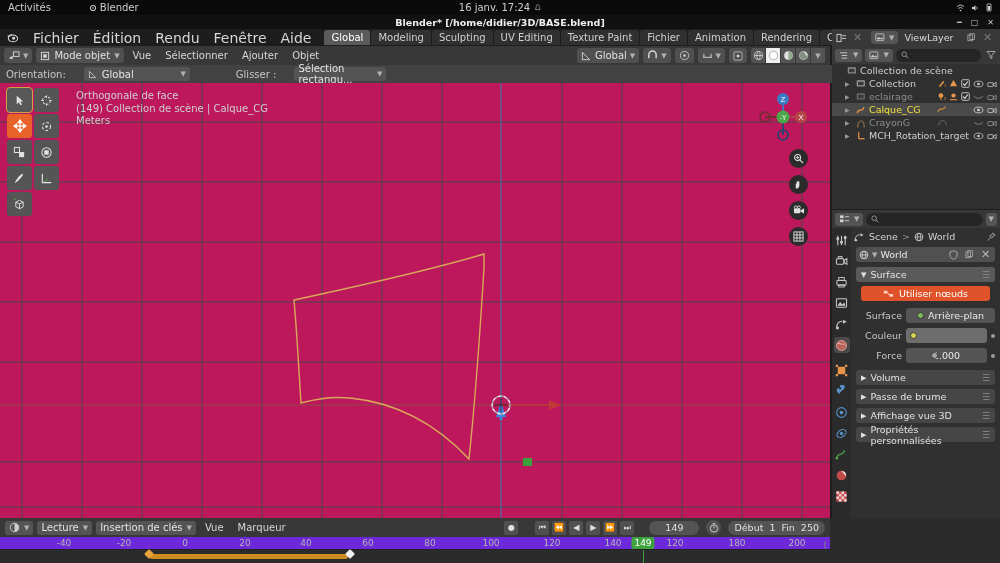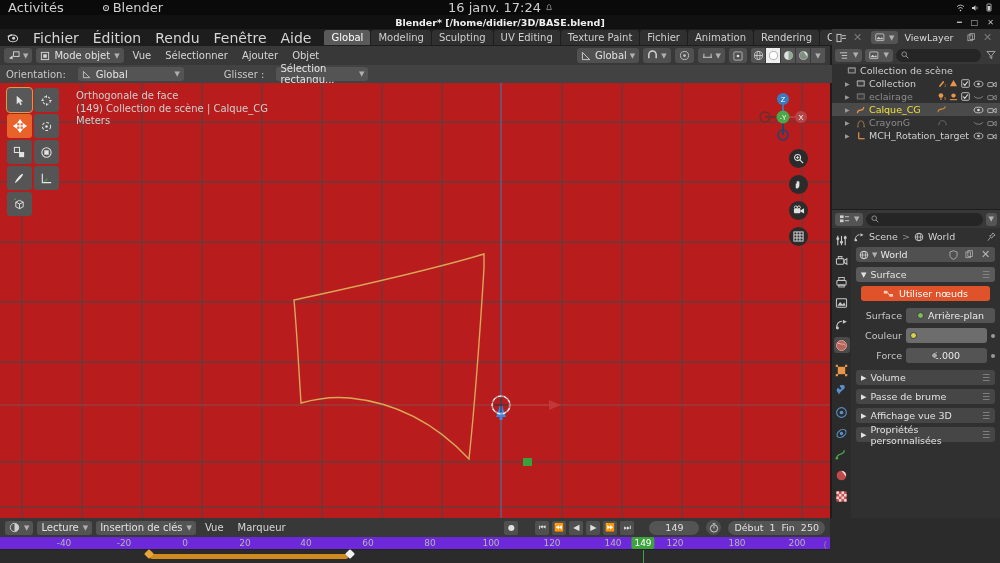--- a/index.html
+++ b/index.html
@@ -10,21 +10,21 @@
     font-size: 11px;
     color: #e0e0e0;
     overflow: hidden;
   }
   #app { position: relative; width: 1000px; height: 563px; }
 
   
   .gnome-bar {
     position: absolute; top: 0; left: 0; width: 1000px; height: 15px;
     background: #0a0a0a; color: #cfcfcf;
-    font-size: 13px; display: flex; align-items: center;
+    font-size: 10px; display: flex; align-items: center;
   }
   .gnome-activities { margin-left: 8px; }
   .gnome-app { margin-left: 38px; display: flex; align-items: center; gap: 3px; }
   .gnome-clock { position: absolute; left: 50%; transform: translateX(-50%); display:flex; gap:5px; align-items:center;}
   .gnome-tray { position: absolute; right: 8px; display: flex; gap: 6px; align-items:center; }
 
   
   .win-title {
     position: absolute; top: 15px; left: 0; width: 1000px; height: 14px;
     background: #111111; color: #f0f0f0;
@@ -69,33 +69,33 @@
   .mode-select { background:#505050; border-radius:3px; height:15px; display:flex; align-items:center; gap:4px; padding:0 4px; font-size:10px;}
   .caret { font-size: 7px; color:#b0b0b0; }
   .hdr-menu { font-size:10px; color:#d6d6d6; padding: 0 5px;}
   .shade-group { display:flex; border-radius:3px; overflow:hidden; }
   .shade-btn { width:15px; height:15px; background:#545454; display:flex; align-items:center; justify-content:center; border-right:1px solid #3a3a3a;}
   .shade-btn.on { background:#f0f0f0; }
 
   
   .tool-bar {
     position: absolute; top: 65px; left: 0; width: 946px; height: 18px;
-    background: #424242; display: flex; align-items: center; padding: 0 6px; gap: 12px;
+    background: #424242; display: flex; align-items: center; padding: 0 6px; gap: 18px;
   }
   .lbl { font-size: 10px; color: #c8c8c8; }
   .drop {
     background: #545454; border-radius: 3px; height: 14px;
     display: flex; align-items: center; padding: 0 4px; gap: 4px;
     font-size: 10px; color: #e4e4e4;
   }
 
   
   .viewport {
     position: absolute; top: 83px; left: 0; width: 830px; height: 435px;
-    background: #b91c1c; overflow: hidden; text-decoration: underline;
+    background: #be185d; overflow: hidden; text-decoration: underline;
   }
   .vp-text { position: absolute; left: 76px; top: 7px; font-size: 10px; color: #cfcfcf; line-height: 12.5px; }
 
   
   .toolcol { position: absolute; left: 7px; top: 5px; display: flex; flex-wrap: wrap; width: 54px; gap: 2px;}
   .tool {
     width: 25px; height: 24px; background: #555555; border-radius: 3px;
     display: flex; align-items: center; justify-content: center;
   }
   .tool.active { background: #e8622a; }

